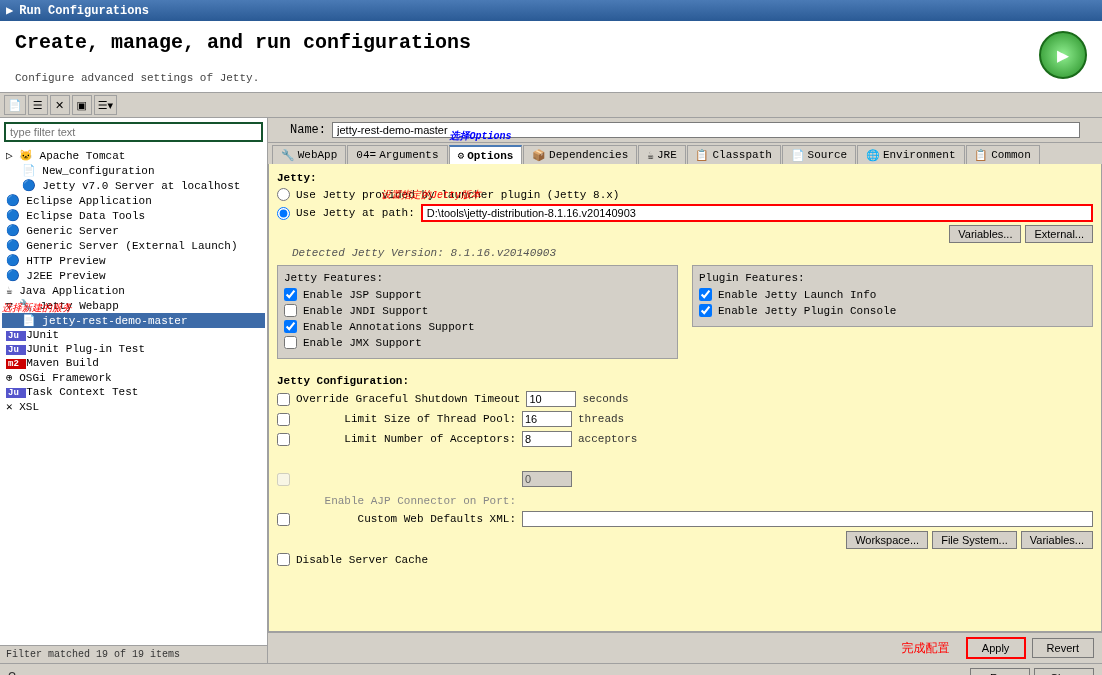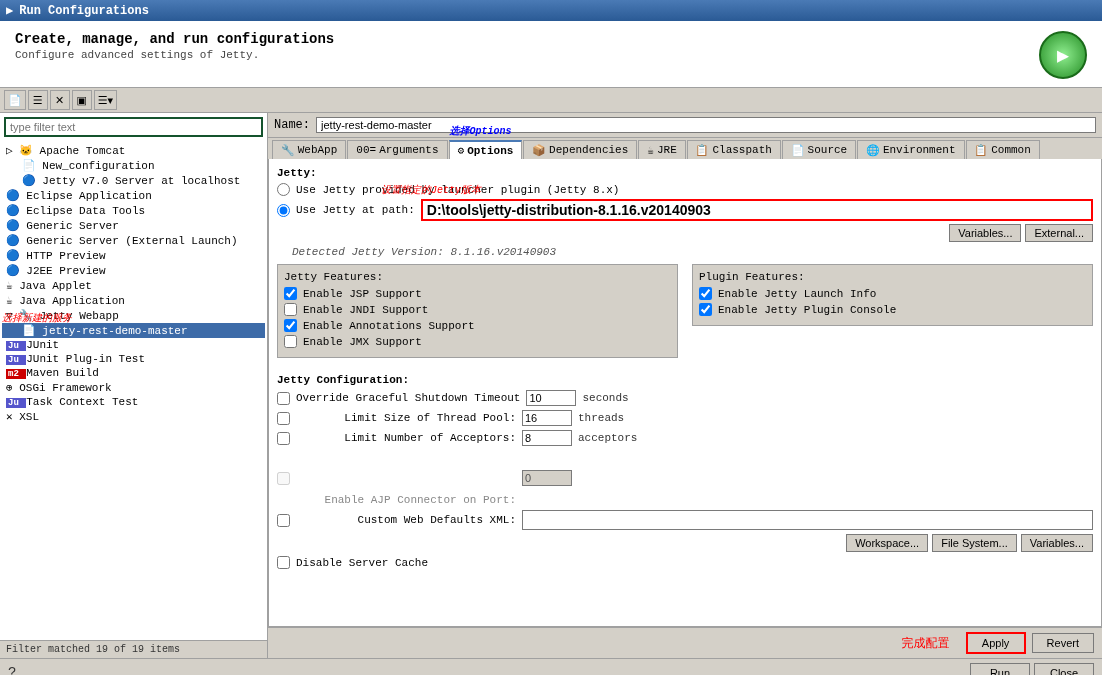--- a/index.html
+++ b/index.html
@@ -19,21 +19,21 @@
 
     
     .header-area {
       background: white;
       padding: 10px 15px 8px;
       border-bottom: 1px solid #a0a0a0;
       display: flex;
       align-items: flex-start;
       justify-content: space-between;
     }
-    .header-text h2 { font-size: 14px; font-weight: bold; margin-bottom: 2px; }
+    .header-text h2 { font-size: 20px; font-weight: bold; margin-bottom: 18px; }
     .header-text p { font-size: 11px; color: #444; }
     .run-icon {
       width: 48px; height: 48px;
       background: radial-gradient(circle, #90ee90, #228B22);
       border-radius: 50%;
       display: flex; align-items: center; justify-content: center;
       font-size: 20px; color: white;
       border: 2px solid #1a6b1a;
     }
 
@@ -98,21 +98,21 @@
     
     .right-panel {
       flex: 1;
       display: flex;
       flex-direction: column;
       background: #d4d0c8;
     }
     .name-bar {
       display: flex;
       align-items: center;
-      padding: 4px 6px;
+      padding: 4px 22px;
       gap: 6px;
       background: #d4d0c8;
       border-bottom: 1px solid #a0a0a0;
     }
     .name-input {
       flex: 1; padding: 1px 4px; border: 1px solid #7a7a7a;
       font-size: 11px; background: white;
     }
 
     
@@ -133,21 +133,21 @@
     }
     .tab.active {
       background: white;
       border-top: 2px solid #4a7ab5;
       font-weight: bold;
     }
 
     
     .content-area {
       flex: 1;
-      background: #ffffff;
+      background: #fef9c3;
       border: 1px solid #a0a0a0;
       border-top: none;
       padding: 8px;
       overflow-y: auto;
     }
 
     
     .section-label {
       font-size: 11px; font-weight: bold;
       margin-bottom: 4px; margin-top: 8px;
@@ -155,21 +155,21 @@
     .section-label:first-child { margin-top: 0; }
 
     
     .radio-row, .checkbox-row {
       display: flex; align-items: center; gap: 6px;
       margin-bottom: 3px; font-size: 11px;
     }
     .radio-input, .checkbox-input { cursor: pointer; }
     .text-input-field {
       flex: 1; padding: 1px 4px; border: 1px solid #7a7a7a;
-      font-size: 14px; background: white; font-weight: bold;
+      font-size: 11px; background: white;
     }
     .text-input-field.highlighted { border: 2px solid red; }
     .btn-small {
       padding: 2px 8px; border: 1px solid #7a7a7a;
       background: #d4d0c8; font-size: 11px; cursor: pointer;
     }
 
     .detected-version {
       font-size: 11px; color: #555; font-style: italic;
       margin: 2px 0 6px 15px;
@@ -303,24 +303,20 @@
       <div class="tree-item level0">
         <span>🔵 </span>
         <span>HTTP Preview</span>
       </div>
       <div class="tree-item level0">
         <span>🔵 </span>
         <span>J2EE Preview</span>
       </div>
       <div class="tree-item level0">
         <span>☕ </span>
-        <span>Java Applet</span>
-      </div>
-      <div class="tree-item level0">
-        <span>☕ </span>
         <span>Java Application</span>
       </div>
       <div class="tree-item level0">
         <span>▽ </span>
         <span>🔧 </span>
         <span>Jetty Webapp</span>
       </div>
       <div class="tree-item level1 selected" style="position:relative;">
         <span>📄 </span>
         <span>jetty-rest-demo-master</span>
@@ -362,21 +358,21 @@
       <span>Name:</span>
       <input class="name-input" type="text" value="jetty-rest-demo-master" style="">
     </div>
 
     <div class="tabs-bar" style="position:relative;">
       <div class="tab">
         <span>🔧</span>
         <span>WebApp</span>
       </div>
       <div class="tab">
-        <span>00=</span>
+        <span>04=</span>
         <span>Arguments</span>
       </div>
       <div class="tab active" style="position:relative;">
         <span>⚙</span>
         <span>Options</span>
         <span class="annotation annotation-blue-text" style="position:absolute; top:-18px; left:0; white-space:nowrap; font-size:10px; font-style:italic;">选择Options</span>
       </div>
       <div class="tab">
         <span>📦</span>
         <span>Dependencies</span>

